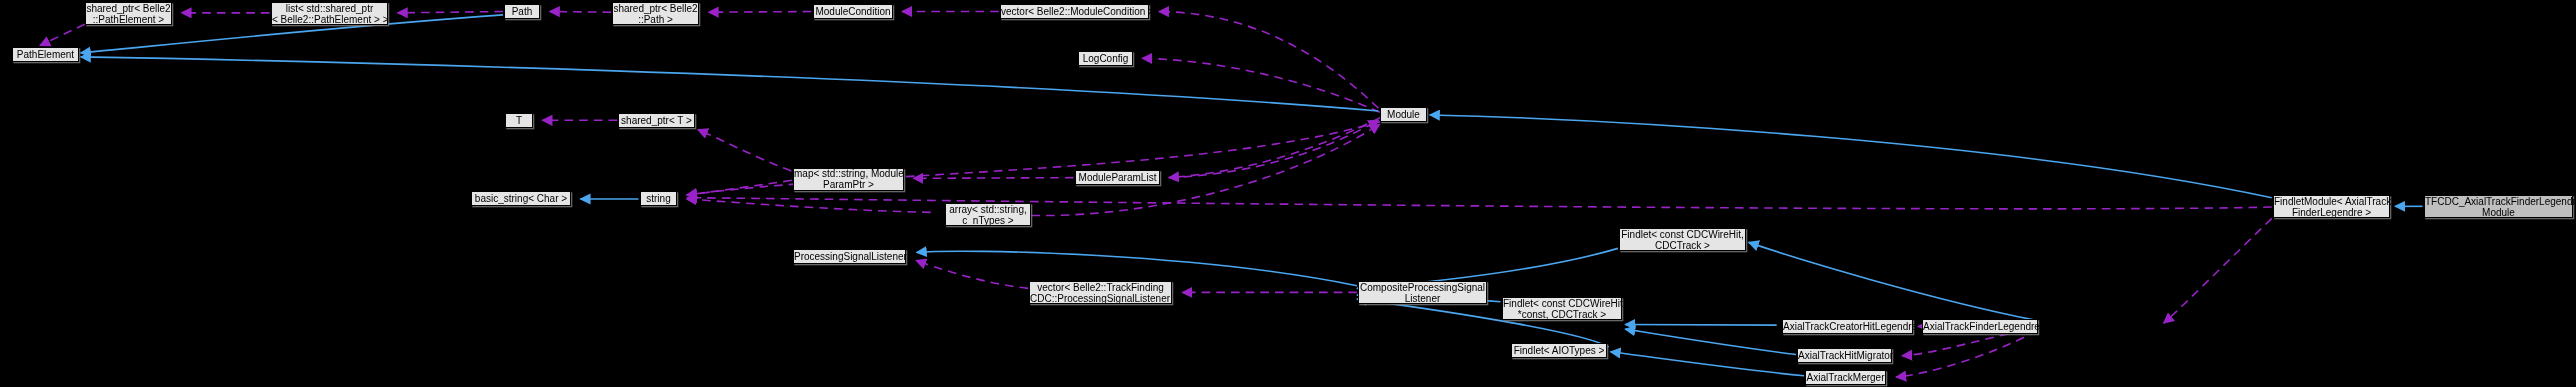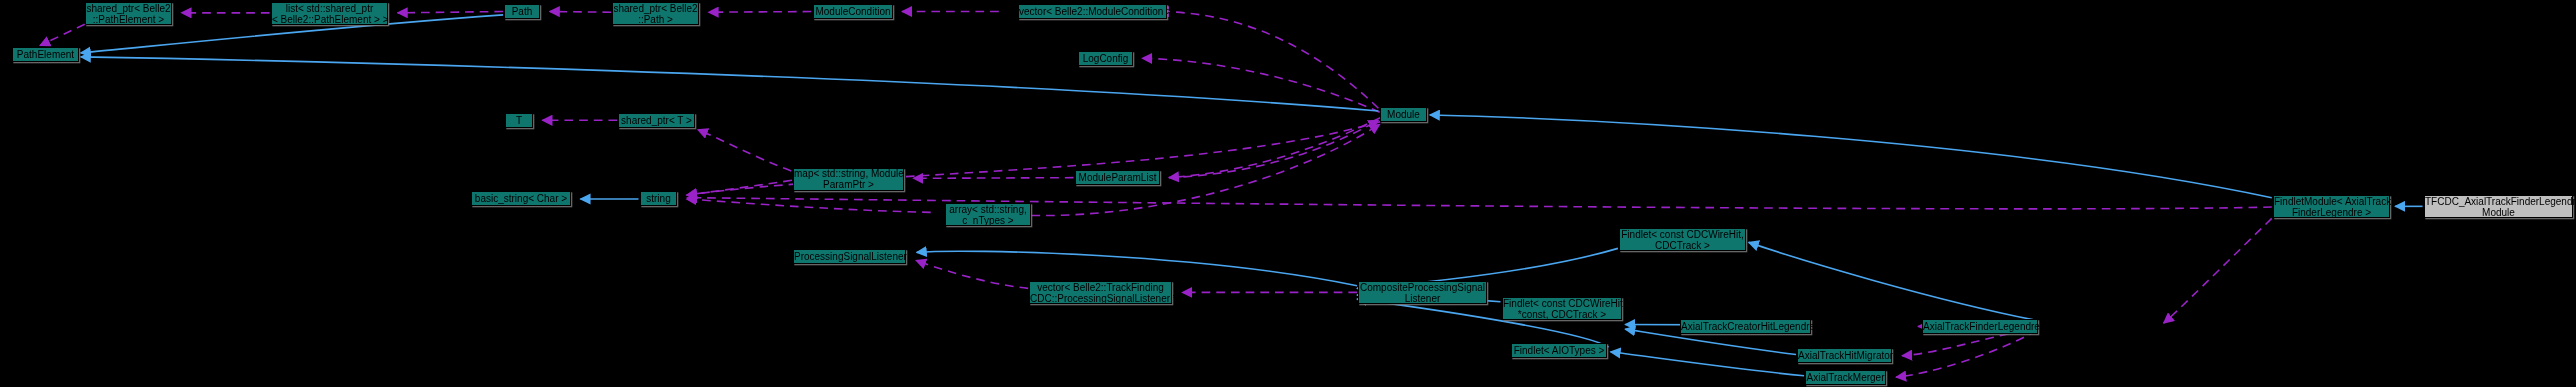--- a/index.html
+++ b/index.html
@@ -21,21 +21,21 @@
     left: 0;
     top: 0;
     width: 2576px;
     height: 388px;
     pointer-events: none;
   }
   .node {
     position: absolute;
     box-sizing: border-box;
     border: 0.7px solid #000000;
-    background: #0f766e;
+    background: #e5e5e5;
     color: #000000;
     font-size: 10px;
     line-height: 1.12;
     text-align: center;
     display: flex;
     align-items: center;
     justify-content: center;
     white-space: pre;
     box-shadow: 1.3px 1.3px 0 0 rgba(120,120,120,0.85);
     z-index: 5;
@@ -121,21 +121,21 @@
   <div class="node" style="left:504px;top:4px;width:36px;height:14.7px;">
     <span>Path</span>
   </div>
   <div class="node" style="left:612px;top:2px;width:87px;height:23.4px;">
     <span>shared_ptr&lt; Belle2
 ::Path &gt;</span>
   </div>
   <div class="node" style="left:813px;top:4px;width:80px;height:14.7px;">
     <span>ModuleCondition</span>
   </div>
-  <div class="node" style="left:1000px;top:4px;width:149px;height:14.7px;margin-left:18px;">
+  <div class="node" style="left:1000px;top:4px;width:149px;height:14.7px;">
     <span>vector&lt; Belle2::ModuleCondition &gt;</span>
   </div>
   <div class="node" style="left:1078px;top:51px;width:55px;height:14.7px;">
     <span>LogConfig</span>
   </div>
   <div class="node" style="left:1380px;top:107px;width:47px;height:14.7px;">
     <span>Module</span>
   </div>
   <div class="node" style="left:505px;top:113px;width:28px;height:14.7px;">
     <span>T</span>
@@ -175,21 +175,21 @@
     <span>Findlet&lt; const CDCWireHit,
 CDCTrack &gt;</span>
   </div>
   <div class="node" style="left:1502px;top:297px;width:120px;height:23.4px;">
     <span>Findlet&lt; const CDCWireHit
 *const, CDCTrack &gt;</span>
   </div>
   <div class="node" style="left:1511px;top:343px;width:96px;height:14.7px;">
     <span>Findlet&lt; AIOTypes &gt;</span>
   </div>
-  <div class="node" style="left:1680px;top:319px;width:131px;height:14.7px;align-items:center;">
+  <div class="node" style="left:1782px;top:319px;width:131px;height:14.7px;align-items:center;">
     <span>AxialTrackCreatorHitLegendre</span>
   </div>
   <div class="node" style="left:1797px;top:348px;width:95px;height:14.7px;">
     <span>AxialTrackHitMigrator</span>
   </div>
   <div class="node" style="left:1805px;top:370px;width:81px;height:14.7px;">
     <span>AxialTrackMerger</span>
   </div>
   <div class="node" style="left:1922px;top:319px;width:116px;height:14.7px;">
     <span>AxialTrackFinderLegendre</span>

